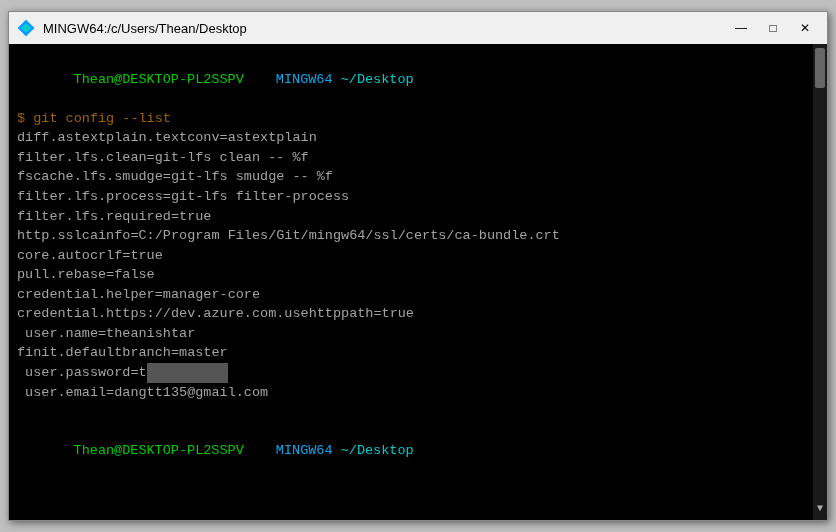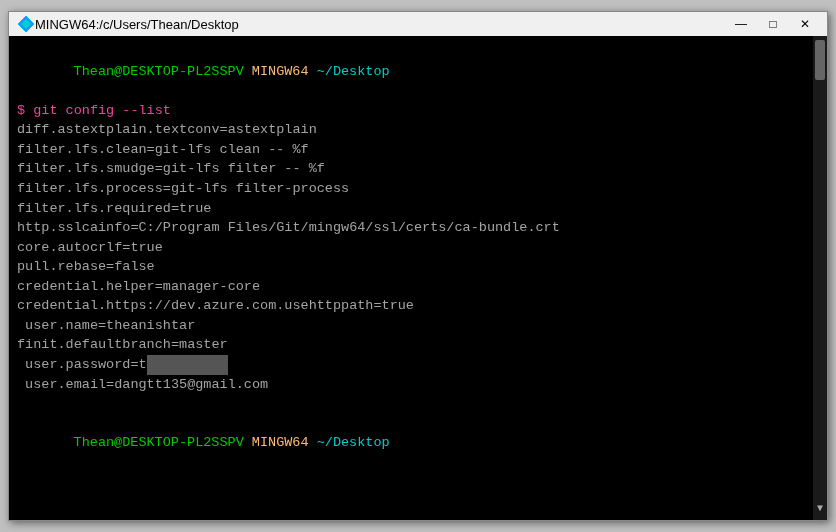--- a/index.html
+++ b/index.html
@@ -18,25 +18,26 @@
       width: 820px;
       height: 510px;
       background: #000;
       border: 1px solid #888;
       display: flex;
       flex-direction: column;
       box-shadow: 2px 2px 8px rgba(0,0,0,0.5);
     }
 
     .title-bar {
-      height: 24px;
+      height: 32px;
       background: #f0f0f0;
       display: flex;
       align-items: center;
       padding: 0 8px;
+      gap: 8px;
       flex-shrink: 0;
     }
 
     .title-bar-icon {
       width: 18px;
       height: 18px;
       flex-shrink: 0;
     }
 
     .title-bar-title {
@@ -98,27 +99,27 @@
 
     .scrollbar-arrow {
       color: #aaa;
       font-size: 10px;
       position: absolute;
       bottom: 4px;
       cursor: pointer;
     }
 
     .line { white-space: pre; display: block; }
-    .white { color: #ec4899; }
+    .white { color: #a16207; }
     .gray  { color: #a3a3a3; }
 
     .prompt-user { color: #00cc00; margin-left: 8px; }
     .prompt-at   { color: #00cc00; }
     .prompt-space{ color: #ffffff; }
-    .prompt-shell{ color: #fdba74; }
+    .prompt-shell{ color: #0ea5e9; margin-left: 24px; }
     .prompt-path { color: #00cccc; text-align: center; }
 
     .password-blur {
       background: #555;
       color: #555;
       display: inline-block;
       min-width: 80px;
     }
   </style>
 </head>
@@ -143,21 +144,21 @@
   <div class="terminal-body">
 
     <span class="line">
       <span class="prompt-user">Thean@DESKTOP-PL2SSPV</span><span class="prompt-at"> </span><span class="prompt-shell">MINGW64</span><span class="prompt-space"> </span><span class="prompt-path">~/Desktop</span>
     </span>
 
     <span class="line white">$ git config --list</span>
 
     <span class="line gray">diff.astextplain.textconv=astextplain</span>
     <span class="line gray">filter.lfs.clean=git-lfs clean -- %f</span>
-    <span class="line gray">filter.lfs.smudge=git-lfs filter -- %f</span>
+    <span class="line gray">fscache.lfs.smudge=git-lfs smudge -- %f</span>
     <span class="line gray">filter.lfs.process=git-lfs filter-process</span>
     <span class="line gray">filter.lfs.required=true</span>
     <span class="line gray">http.sslcainfo=C:/Program Files/Git/mingw64/ssl/certs/ca-bundle.crt</span>
     <span class="line gray">core.autocrlf=true</span>
     <span class="line gray">pull.rebase=false</span>
     <span class="line gray">credential.helper=manager-core</span>
     <span class="line gray">credential.https://dev.azure.com.usehttppath=true</span>
     <span class="line gray"> user.name=theanishtar</span>
     <span class="line gray">finit.defaultbranch=master</span>
     <span class="line gray"> user.password=t<span class="password-blur">          </span></span>

